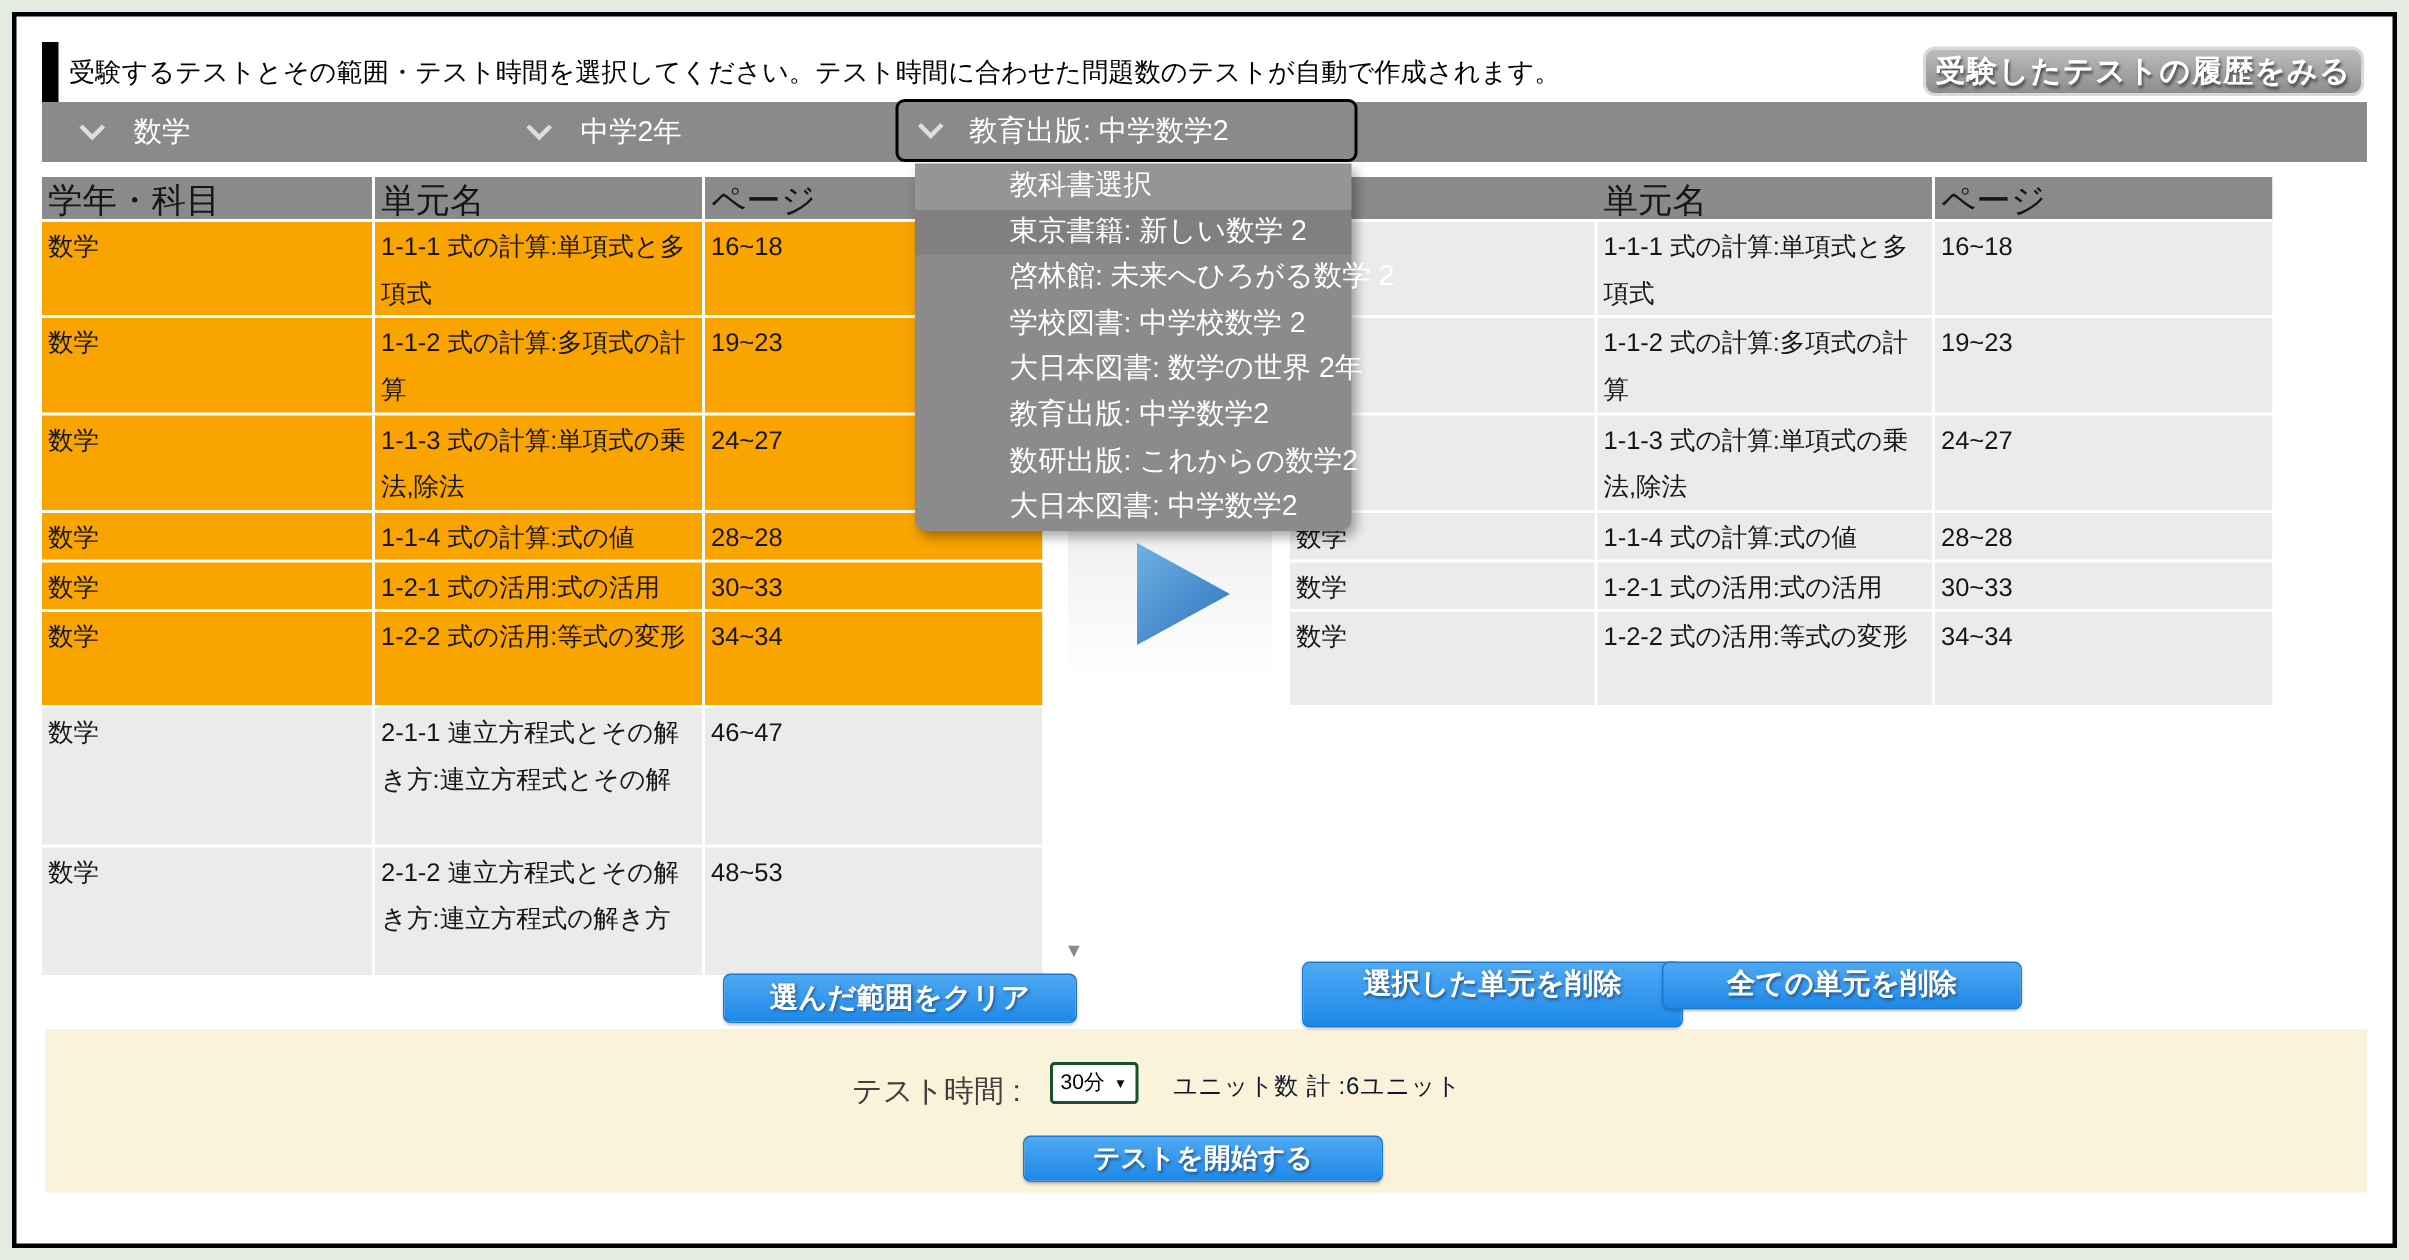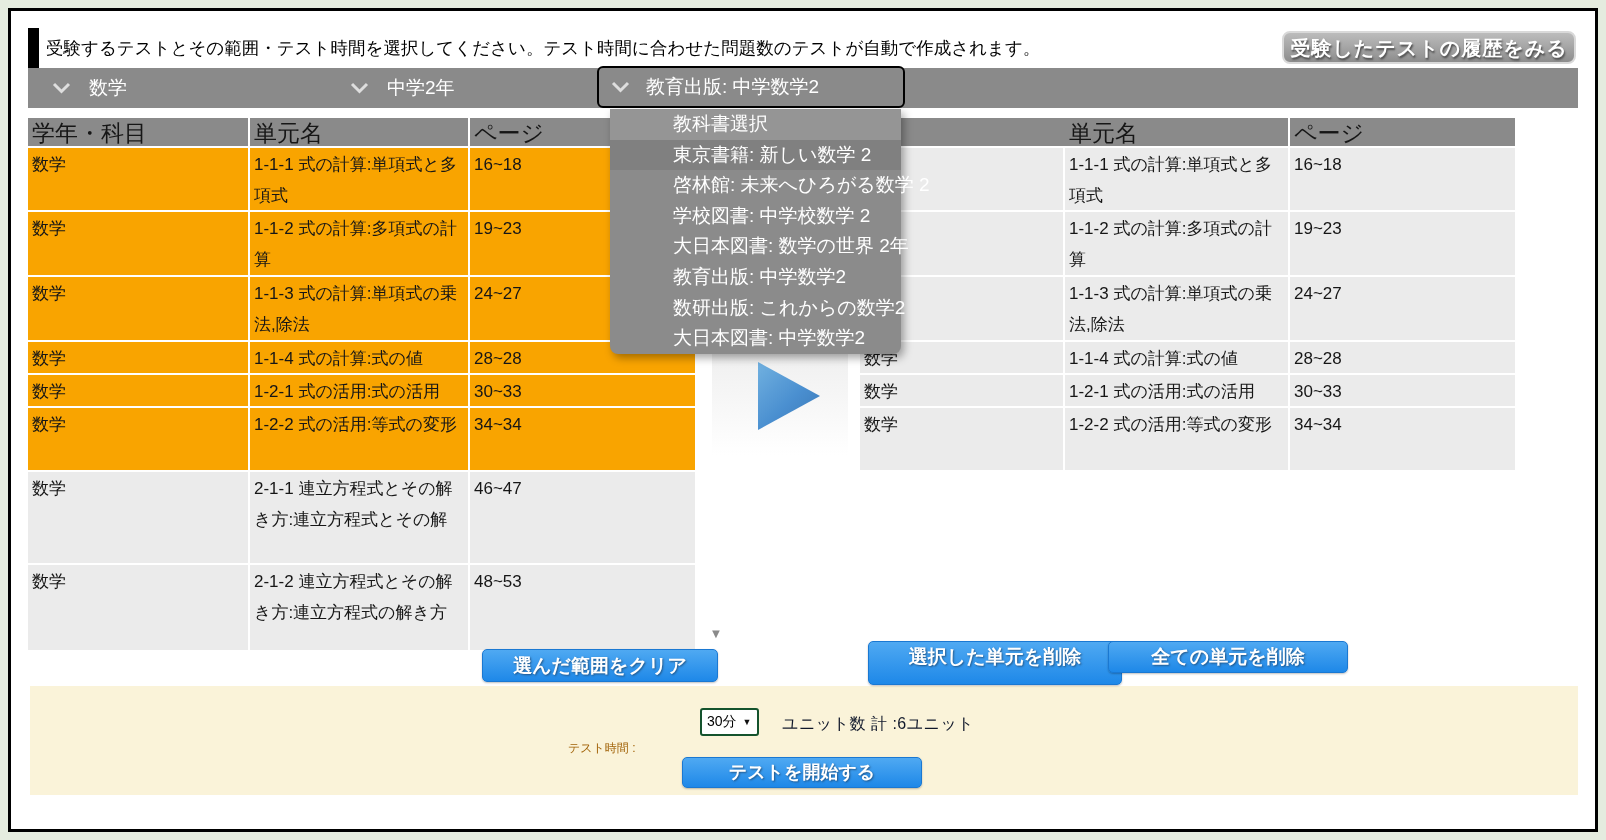--- a/index.html
+++ b/index.html
@@ -77,21 +77,21 @@
     text-align:center;box-sizing:border-box;cursor:pointer;
     text-shadow:1px 1px 2px rgba(30,70,110,.8);
     box-shadow:0 1px 2px rgba(0,0,0,.25);z-index:5;}
   .clear-btn{left:482px;top:649px;width:236px;height:33px;font-size:19px;line-height:31px;}
   .del-sel-btn{left:848px;top:641px;width:254px;height:44px;font-size:19px;line-height:30px;margin-left:20px;}
   .del-all-btn{left:1108px;top:641px;width:240px;height:32px;font-size:19px;line-height:30px;}
   .start-btn{left:682px;top:757px;width:240px;height:31px;font-size:18px;line-height:29px;}
 
   
   .footer{left:30px;top:686px;width:1548px;height:109px;background:#faf3d9;}
-  .time-label{left:568px;top:740px;font-size:12px;color:#a16207;}
+  .time-label{left:568px;top:714px;font-size:20px;color:#404040;}
   .time-select{left:700px;top:708px;height:28px;background:#fff;
     border:2px solid #14532d;border-radius:3px;display:flex;align-items:center;
     padding:0 5px;font-size:14px;color:#000;cursor:pointer;box-sizing:border-box;}
   .time-select .arrow{font-size:9px;margin-left:6px;color:#111;}
   .unit-count{left:782px;top:714px;font-size:16px;color:#0f172a;letter-spacing:.5px;}
 </style>
 </head>
 <body>
 
 <div class="frame abs"></div>

